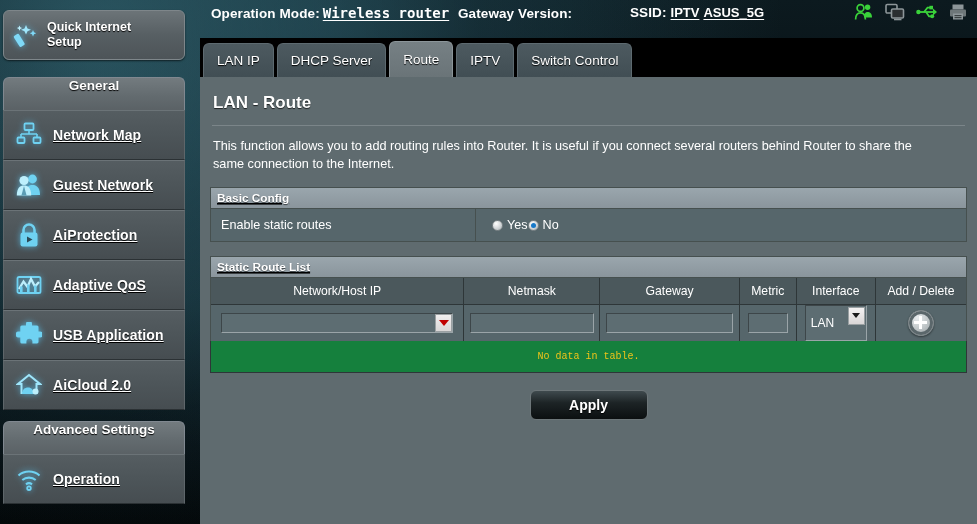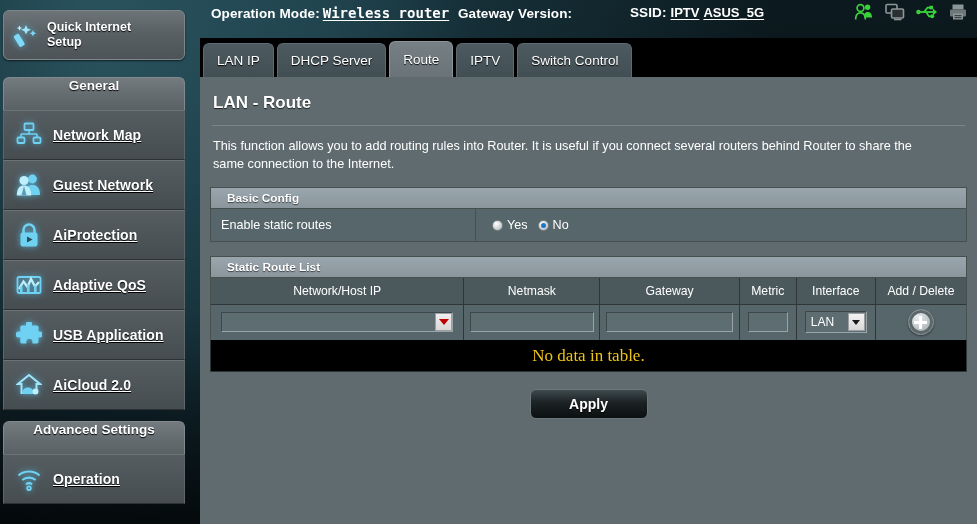--- a/index.html
+++ b/index.html
@@ -164,21 +164,22 @@
   }
 
   
   .sec { margin-top: 14px; }
   .sec-head {
     height: 21px;
     background: linear-gradient(180deg, #9aa6ad 0%, #8a959c 100%);
     border: 1px solid #46504f;
     border-bottom: none;
     display: flex; align-items: center;
-    padding-left: 16px;
+    padding-left: 6px;
+    text-decoration: underline;
   }
   .sec-head span {
     color: #ffffff; font-size: 11.8px; font-weight: 700;
     text-shadow: 0 1px 1px rgba(0,0,0,0.6);
   }
   .sec-body {
     border: 1px solid #46504f;
     background: #56666b;
   }
 
@@ -189,21 +190,20 @@
     display: flex; align-items: center;
     padding-left: 10px;
     color: #ffffff; font-size: 12.6px;
     border-right: 1px solid #46504f;
     background: #56666b;
   }
   .cfg-value {
     flex: 1;
     display: flex; align-items: center;
     padding-left: 16px;
-    gap: 10px;
     background: #56666b;
   }
   .radio-wrap { display: flex; align-items: center; gap: 4px; }
   .radio {
     width: 11px; height: 11px; border-radius: 50%;
     background: radial-gradient(circle at 35% 30%, #ffffff 0%, #d2d6d8 55%, #a9b0b3 100%);
     border: 1px solid #7d8588;
     position: relative;
   }
   .radio.on::after {
@@ -262,21 +262,21 @@
     cursor: pointer;
   }
   .combo-caret {
     width: 0; height: 0;
     border-left: 5px solid transparent;
     border-right: 5px solid transparent;
     border-top: 6px solid #c00000;
   }
   .selbox {
     position: relative; display: inline-flex; align-items: center;
-    width: 62px; height: 22px;
+    width: 62px; height: 36px;
     background: #5d6d72;
     border: 1px solid #9aa4a8;
     border-top-color: #3d4649; border-left-color: #3d4649;
     padding-left: 5px;
   }
   .selbox span { color: #ffffff; font-size: 12px; }
   .sel-btn {
     position: absolute; right: 1px; top: 1px;
     width: 17px; height: 18px;
     background: linear-gradient(180deg, #f4f2f2 0%, #d9d6d6 100%);
@@ -301,26 +301,26 @@
   .add-plus { position: relative; width: 13px; height: 13px; }
   .add-plus::before, .add-plus::after {
     content: ""; position: absolute; background: #ffffff;
   }
   .add-plus::before { left: 5px; top: 0; width: 3px; height: 13px; }
   .add-plus::after  { top: 5px; left: 0; height: 3px; width: 13px; }
 
   .nodata {
     border: 1px solid #2e3638;
     border-top: none;
-    background: #000000;
+    background: #15803d;
     height: 32px;
     display: flex; align-items: center; justify-content: center;
     color: #f0c419;
-    font-family: Liberation Serif, serif;
-    font-size: 17px;
+    font-family: Liberation Mono, monospace;
+    font-size: 10px;
   }
 
   .apply-wrap {
     display: flex; justify-content: center;
     margin-top: 17px;
   }
   .apply-btn {
     width: 118px; height: 30px;
     border-radius: 6px;
     background: linear-gradient(180deg, #3f4a4e 0%, #1d2426 42%, #0b0f10 100%);

